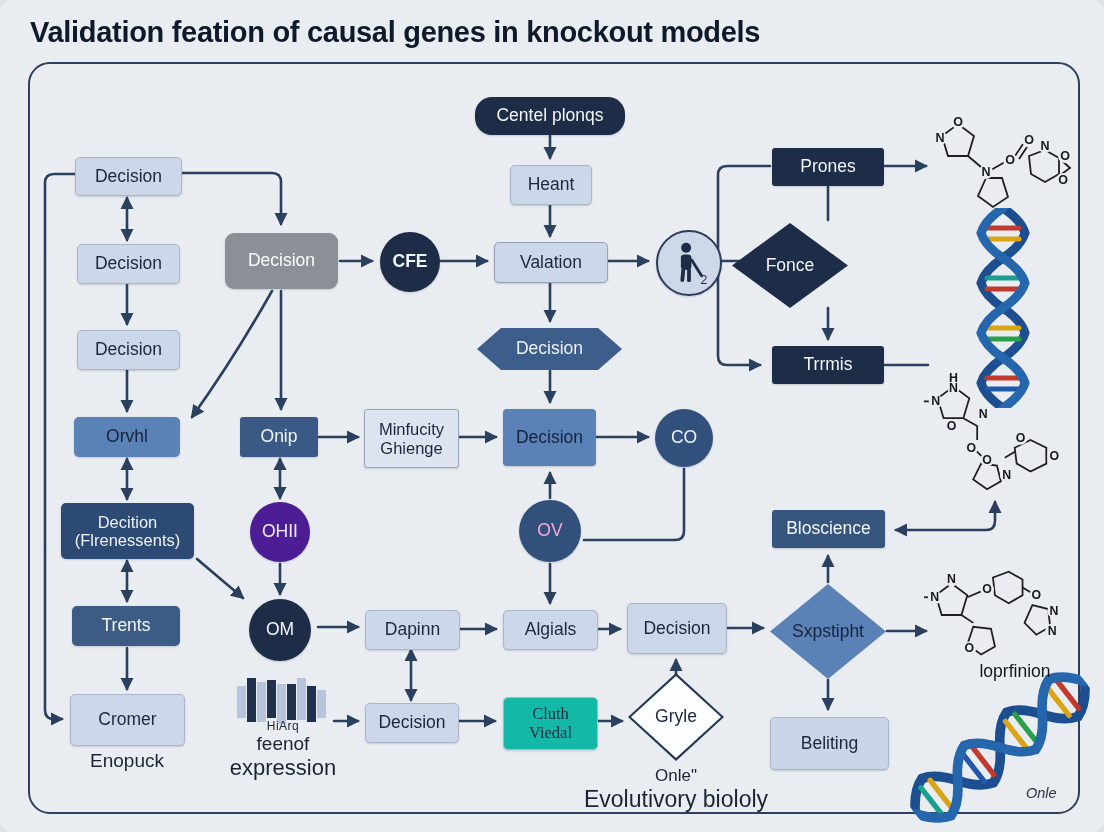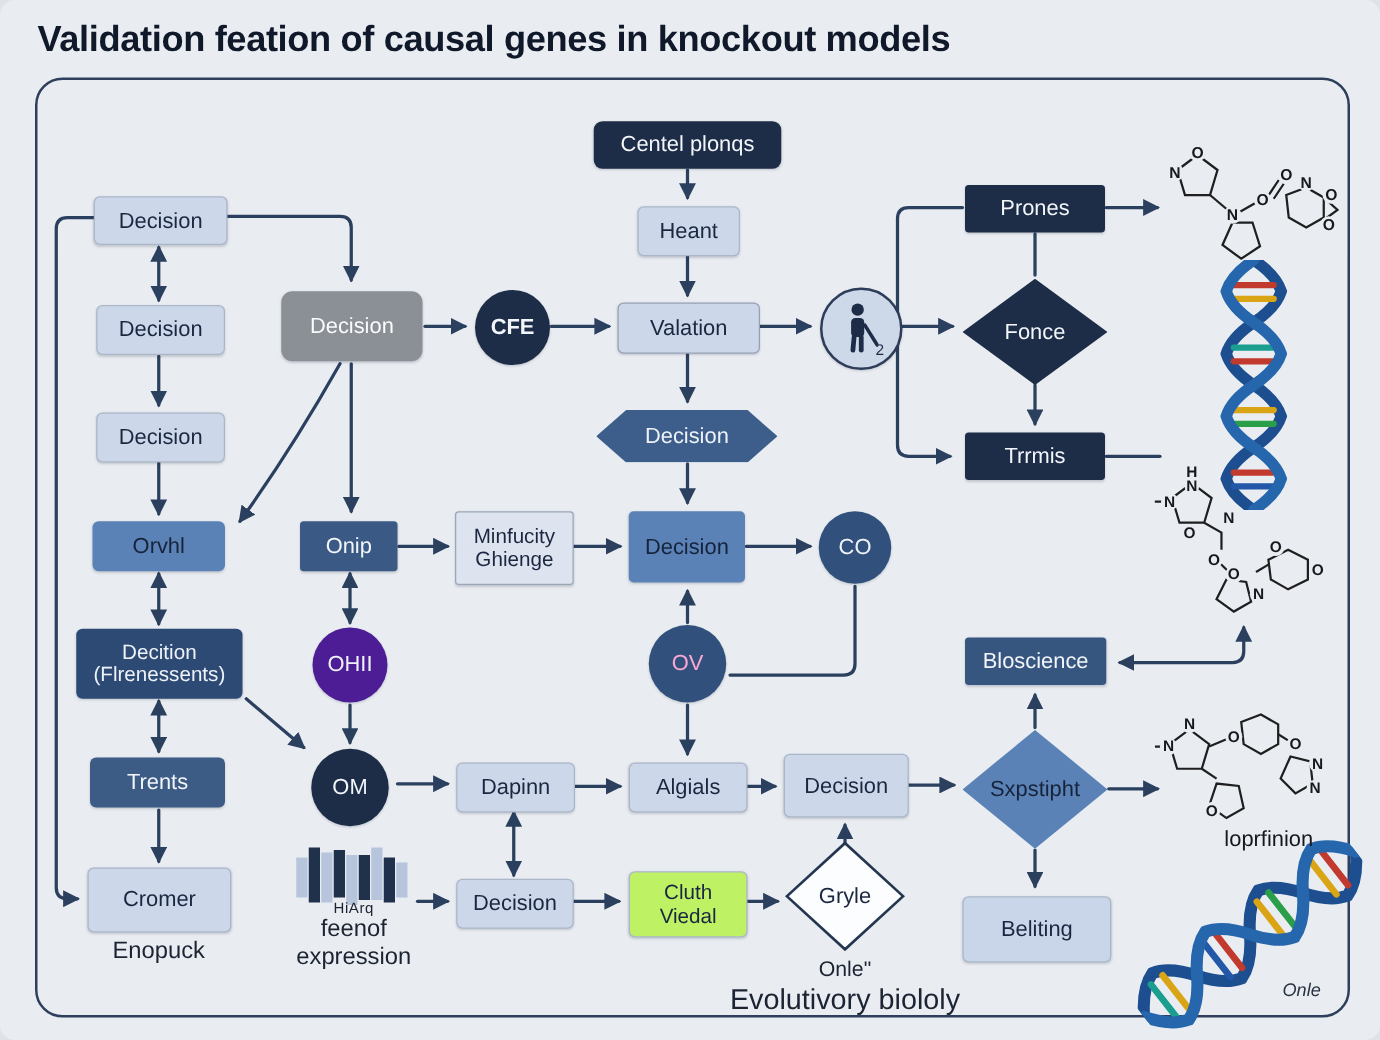--- a/index.html
+++ b/index.html
@@ -15,21 +15,21 @@
     position:absolute;left:28px;top:62px;width:1048px;height:748px;
     border:2.5px solid #2e3f5c;border-radius:22px;background:transparent;
   }
   .node{
     position:absolute;display:flex;align-items:center;justify-content:center;
     text-align:center;font-size:17.5px;color:#1b2740;border-radius:5px;
     line-height:1.12;box-shadow:0 1px 2px rgba(20,30,50,.18);z-index:3;
   }
   .light{background:#ccd8ea;border:1px solid #aab7c9;}
   .lighter{background:#dde4ef;border:1.5px solid #9aa7b8;border-radius:3px;}
-  .lightblue{background:#bef264;border:1px solid #aab7c9;}
+  .lightblue{background:#14b8a6;border:1px solid #aab7c9;font-family:Liberation Serif, serif;}
   .mid{background:#5b82b7;border:none;color:#16233a;}
   .steel{background:#3a5a85;color:#f2f5f9;}
   .steel2{background:#3c5c86;color:#f2f5f9;}
   .darksteel{background:#2d4a74;color:#eef2f8;}
   .dark{background:#1d2c47;color:#f2f5f9;}
   .gray{background:#8a9096;color:#fbfbfc;border-radius:9px;}
   .circle{border-radius:50%;}
   .hex{
     background:#3d5e8b;color:#eef2f8;border-radius:0;box-shadow:none;
     clip-path:polygon(16.5% 0%,83.5% 0%,100% 50%,83.5% 100%,16.5% 100%,0% 50%);
@@ -148,21 +148,21 @@
     </div>
   <div class="node light" style="left:77px;top:330px;width:101px;height:38px;">
       <span>Decision</span>
     </div>
   <div class="node gray" style="left:225px;top:233px;width:113px;height:56px;">
       <span>Decision</span>
     </div>
   <div class="node dark circle" style="left:380px;top:232px;width:60px;height:60px;font-weight:600;">
       <span>CFE</span>
     </div>
-  <div class="node dark" style="left:475px;top:97px;width:150px;height:38px;border-radius:7px;">
+  <div class="node dark" style="left:475px;top:97px;width:150px;height:38px;border-radius:17px;">
       <span>Centel plonqs</span>
     </div>
   <div class="node light" style="left:510px;top:165px;width:80px;height:38px;">
       <span>Heant</span>
     </div>
   <div class="node light" style="left:494px;top:242px;width:112px;height:39px;border-color:#96a2b4;">
       <span>Valation</span>
     </div>
 
   <div class="node circle" style="left:656px;top:230px;width:62px;height:62px;background:#cdd8e9;border:2.5px solid #2c3c59;">
@@ -172,21 +172,21 @@
       <line x1="16" y1="31" x2="15" y2="42" stroke="#1d2c47" stroke-width="4" stroke-linecap="round"></line>
       <line x1="22" y1="31" x2="22" y2="42" stroke="#1d2c47" stroke-width="4" stroke-linecap="round"></line>
       <path d="M25,21 L35,37" stroke="#1d2c47" stroke-width="3" stroke-linecap="round"></path>
       <text x="34" y="46" font-size="13" fill="#1d2c47" font-family="Liberation Sans,sans-serif">2</text>
     </svg>
   </div>
 
   <div class="node dark" style="left:772px;top:148px;width:112px;height:38px;border-radius:3px;">
       <span>Prones</span>
     </div>
-  <div class="node dark diamond" style="left:770px;top:223px;width:116px;height:85px;">
+  <div class="node dark diamond" style="left:732px;top:223px;width:116px;height:85px;">
       <span>Fonce</span>
     </div>
   <div class="node dark" style="left:772px;top:346px;width:112px;height:38px;border-radius:3px;">
       <span>Trrmis</span>
     </div>
   <div class="node hex" style="left:477px;top:328px;width:145px;height:42px;">
       <span>Decision</span>
     </div>
 
   <div class="node mid" style="left:74px;top:417px;width:106px;height:40px;">
@@ -262,21 +262,21 @@
     <div class="bD" style="left:50px;top:8px;height:36px;"></div>
     <div class="bL" style="left:60px;top:2px;height:42px;"></div>
     <div class="bD" style="left:70px;top:10px;height:36px;"></div>
     <div class="bL" style="left:80px;top:14px;height:28px;"></div>
   </div>
 
   <div class="cap" style="left:66px;top:750px;width:122px;font-size:19px;">Enopuck</div>
   <div class="cap" style="left:223px;top:719px;width:120px;">
     <div style="font-size:12px;letter-spacing:.5px;">HiArq</div>
     <div style="font-size:19px;">feenof</div>
-    <div style="font-size:19px;">expression</div>
+    <div style="font-size:22px;">expression</div>
   </div>
   <div class="cap" style="left:576px;top:766px;width:200px;">
     <div style="font-size:17px;">Onle"</div>
     <div style="font-size:23px;">Evolutivory biololy</div>
   </div>
   <div class="cap" style="left:950px;top:661px;width:130px;font-size:17.5px;color:#14181f;">loprfinion</div>
   <div class="cap" style="left:1026px;top:785px;width:60px;font-size:14.5px;color:#2a3342;text-align:left;font-style:italic;">Onle</div>
 
   <svg class="mol" style="left:925px;top:112px;" width="150" height="102" viewBox="0 0 150 102">
     <g stroke="#1f1f1f" stroke-width="1.8" fill="none">

